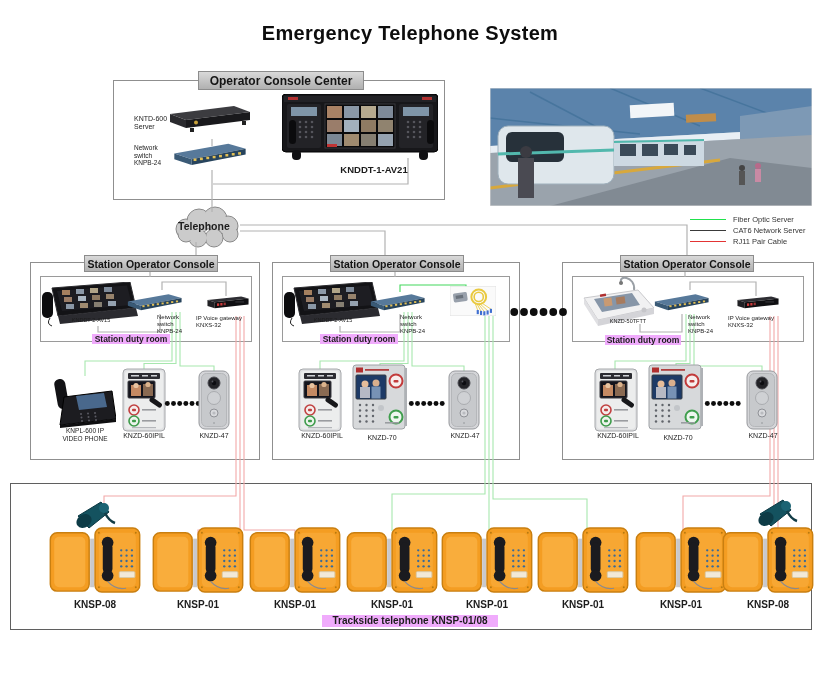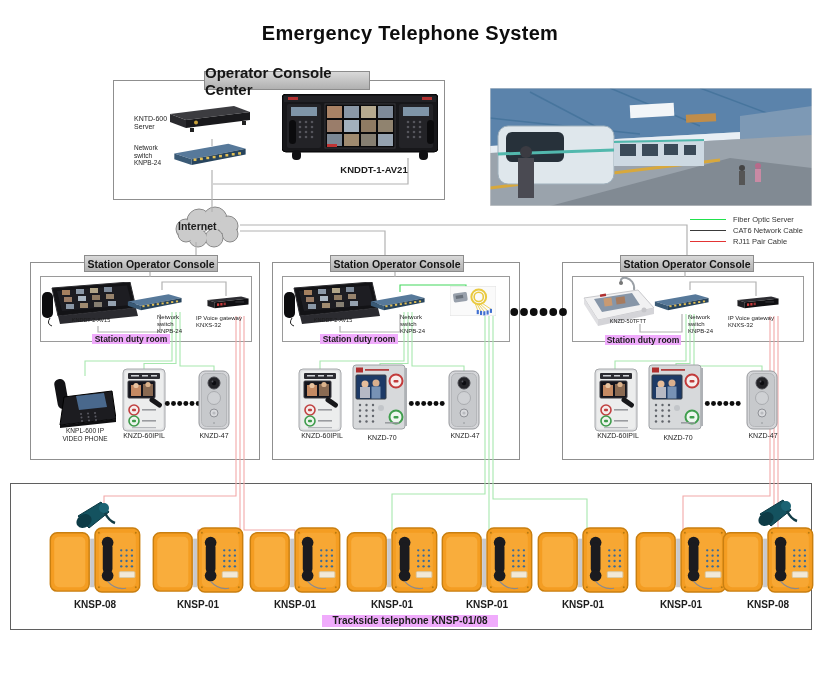--- a/index.html
+++ b/index.html
@@ -38,21 +38,21 @@
 
   <div class="box" style="left:113px;top:80px;width:330px;height:118px;"></div>
   <div class="box" style="left:30px;top:262px;width:228px;height:196px;"></div>
   <div class="box" style="left:272px;top:262px;width:246px;height:196px;"></div>
   <div class="box" style="left:562px;top:262px;width:250px;height:196px;"></div>
   <div class="duty" style="left:40px;top:276px;width:210px;height:64px;"></div>
   <div class="duty" style="left:282px;top:276px;width:226px;height:64px;"></div>
   <div class="duty" style="left:572px;top:276px;width:230px;height:64px;"></div>
   <div class="box dark" style="left:10px;top:483px;width:800px;height:145px;"></div>
 
-  <div class="hdr" style="left:204px;top:71px;width:164px;height:17px;font-size:15px;">Operator Console Center</div>
+  <div class="hdr" style="left:198px;top:71px;width:164px;height:17px;font-size:12px;">Operator Console Center</div>
   <div class="hdr" style="left:84px;top:255px;width:132px;height:15px;font-size:10.5px;">Station Operator Console</div>
   <div class="hdr" style="left:330px;top:255px;width:132px;height:15px;font-size:10.5px;">Station Operator Console</div>
   <div class="hdr" style="left:620px;top:255px;width:132px;height:15px;font-size:10.5px;">Station Operator Console</div>
 
   <svg class="overlay" width="820" height="679" viewBox="0 0 820 679">
     <defs>
       <clipPath id="photoclip">
           <rect x="0" y="0" width="322" height="118"></rect>
         </clipPath>
 
@@ -466,29 +466,29 @@
     <use href="#sym-knsp" x="722" y="527" width="92" height="68"></use>
   </svg>
 
   <div class="legend">
     <div class="lg-row">
         <span class="lg-line lg-fiber"></span>
         <span class="lg-txt">Fiber Optic Server</span>
       </div>
     <div class="lg-row">
         <span class="lg-line lg-cat6"></span>
-        <span class="lg-txt">CAT6 Network Cable</span>
+        <span class="lg-txt">CAT6 Network Server</span>
       </div>
     <div class="lg-row">
         <span class="lg-line lg-rj11"></span>
         <span class="lg-txt">RJ11 Pair Cable</span>
       </div>
   </div>
 
-  <div class="lbl" style="left:178px;top:220px;width:58px;font-size:10.5px;font-weight:bold;">Internet</div>
+  <div class="lbl" style="left:178px;top:220px;width:58px;font-size:10.5px;font-weight:bold;">Telephone</div>
 
   <div class="lbl" style="left:134px;top:115px;width:46px;font-size:7px;">KNTD-600
 Server</div>
   <div class="lbl" style="left:134px;top:144px;width:42px;font-size:6.5px;">Network
 switch
 KNPB-24</div>
   <div class="lbl c" style="left:316px;top:164px;width:116px;font-size:9.5px;font-weight:bold;">KNDDT-1-AV21</div>
 
   <div class="lbl c" style="left:58px;top:317px;width:66px;font-size:5.5px;">KNDDT-2-AV15</div>
   <div class="lbl" style="left:157px;top:314px;width:40px;font-size:6px;">Network

